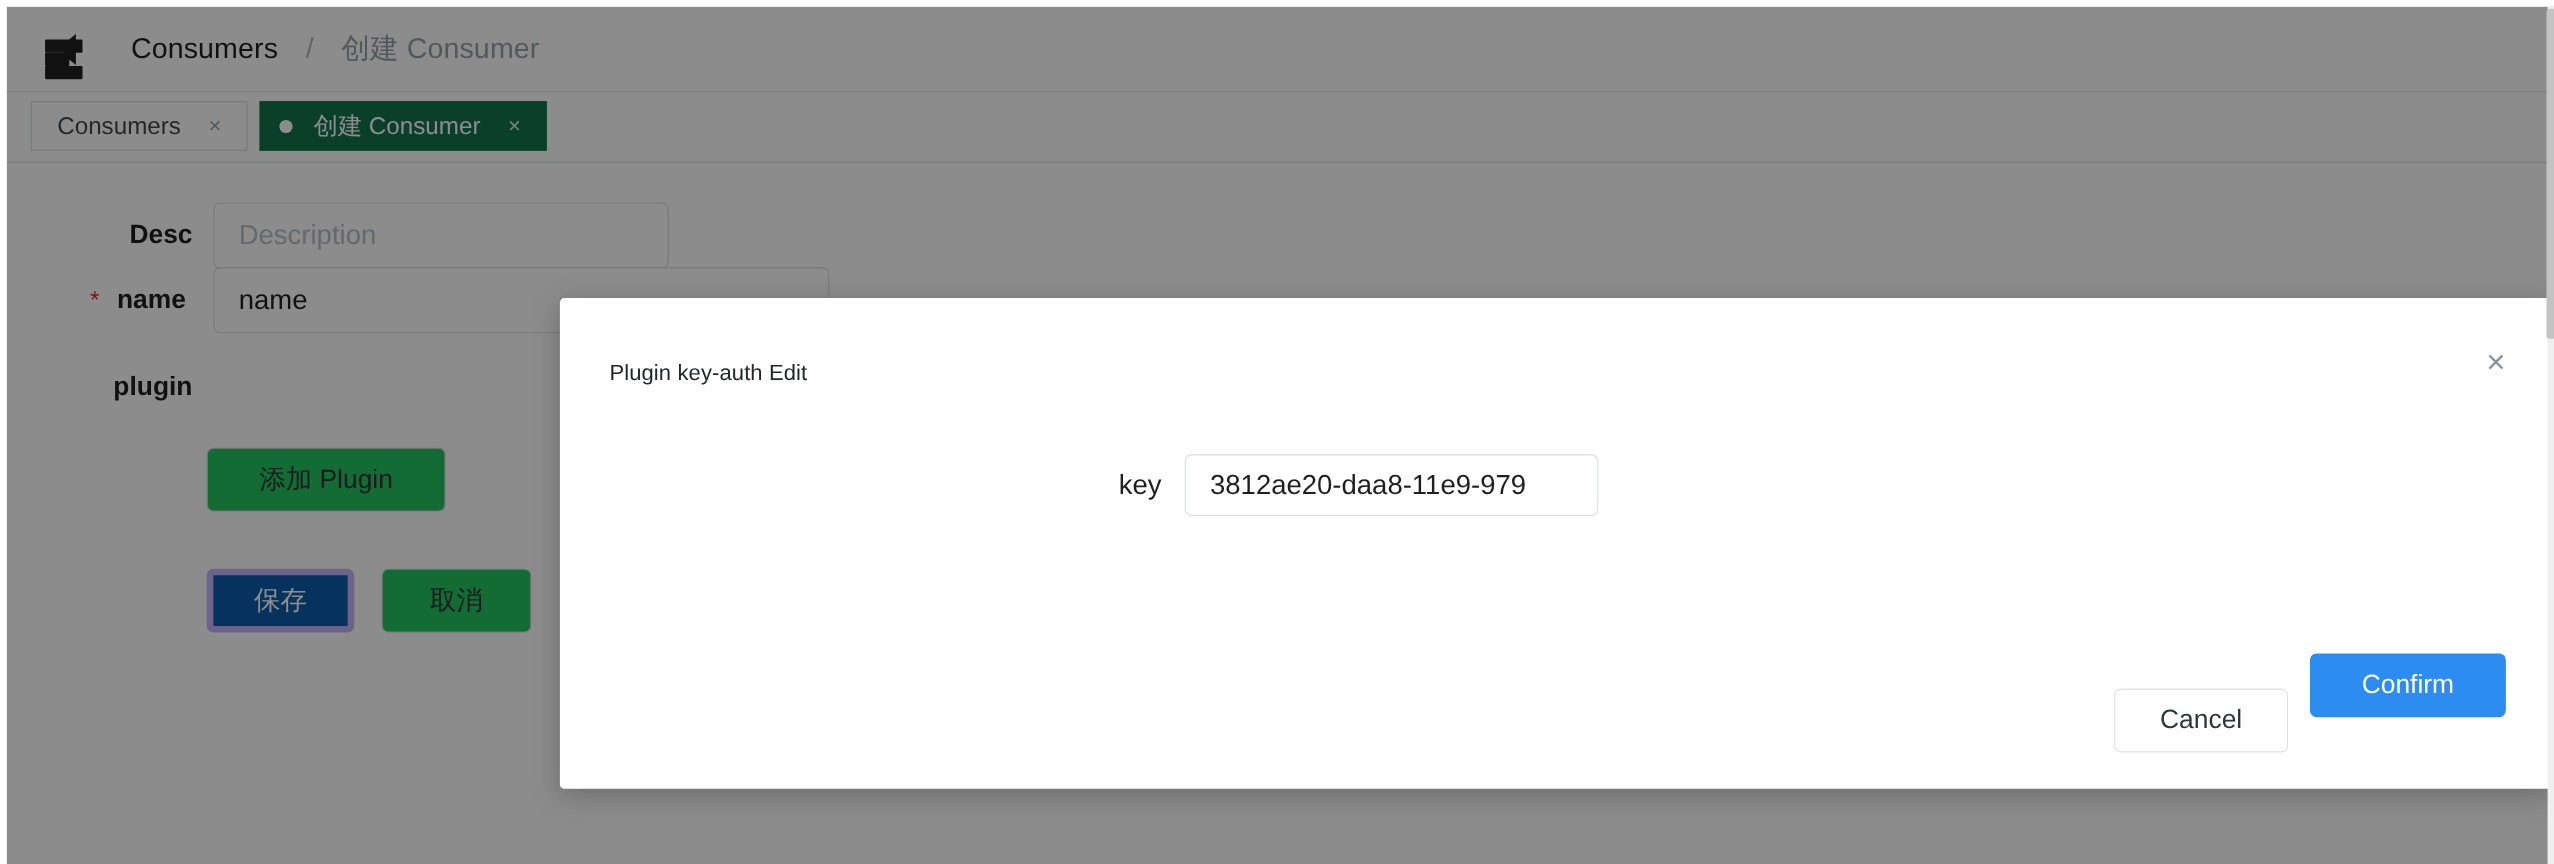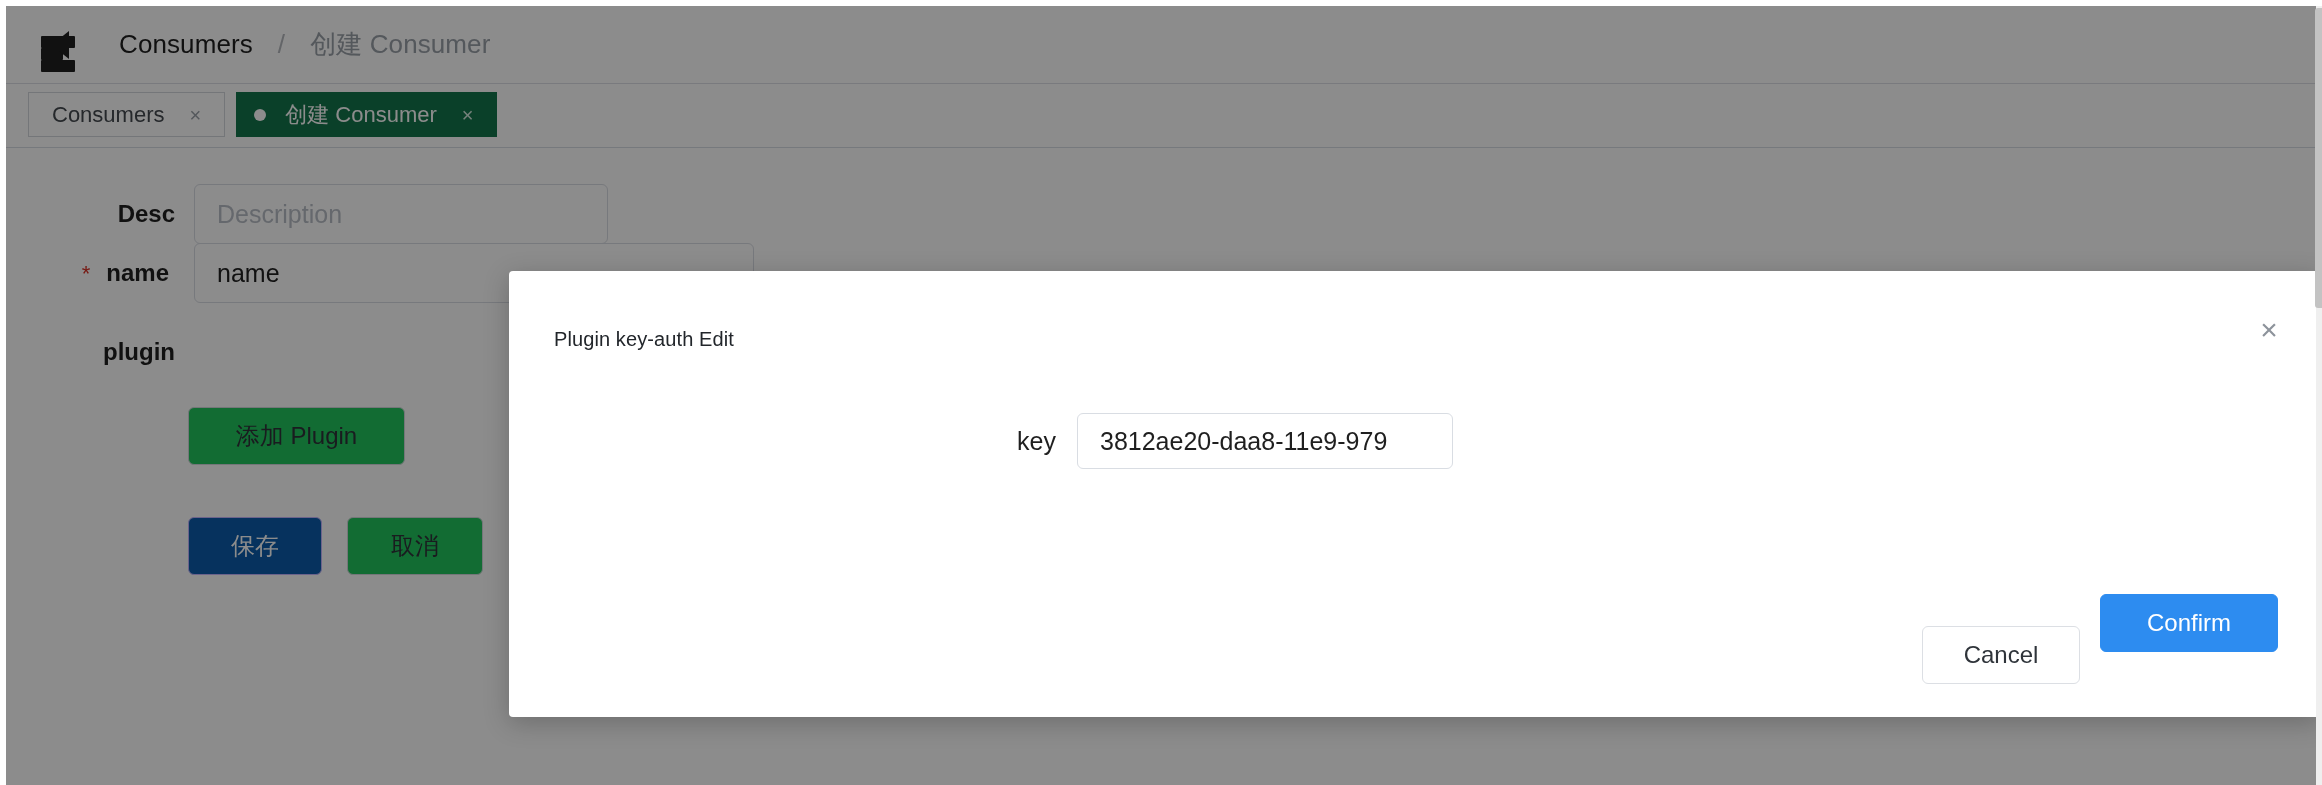--- a/index.html
+++ b/index.html
@@ -185,21 +185,21 @@
     cursor: pointer;
     white-space: nowrap;
   }
   .btn-default {
     background: #22c55e;
     border: 1px solid #d4d8dd;
     color: #2f343a;
   }
   .btn-primary-dark {
     background: #0b5cab;
-    border: 1px solid #c4b5fd;
+    border: 6px solid #c4b5fd;
     color: #ffffff;
   }
 
   #btn-add-plugin {
     position: absolute;
     left: 182px;
     top: 258px;
     width: 217px;
     height: 58px;
   }

